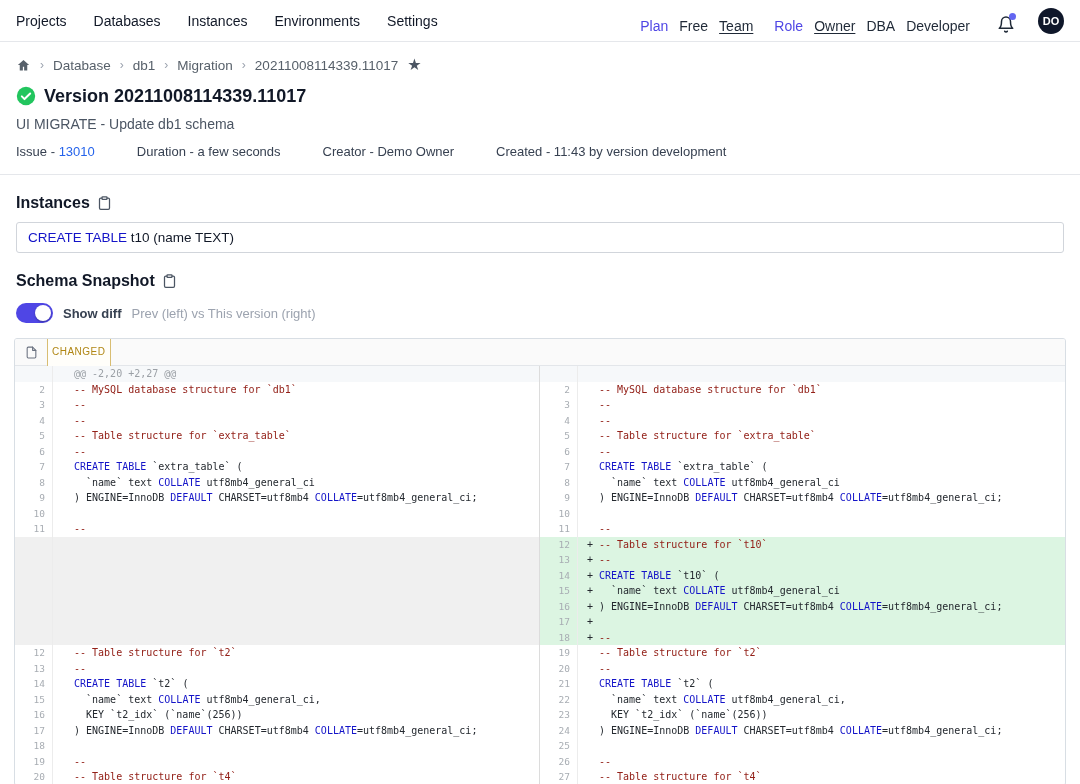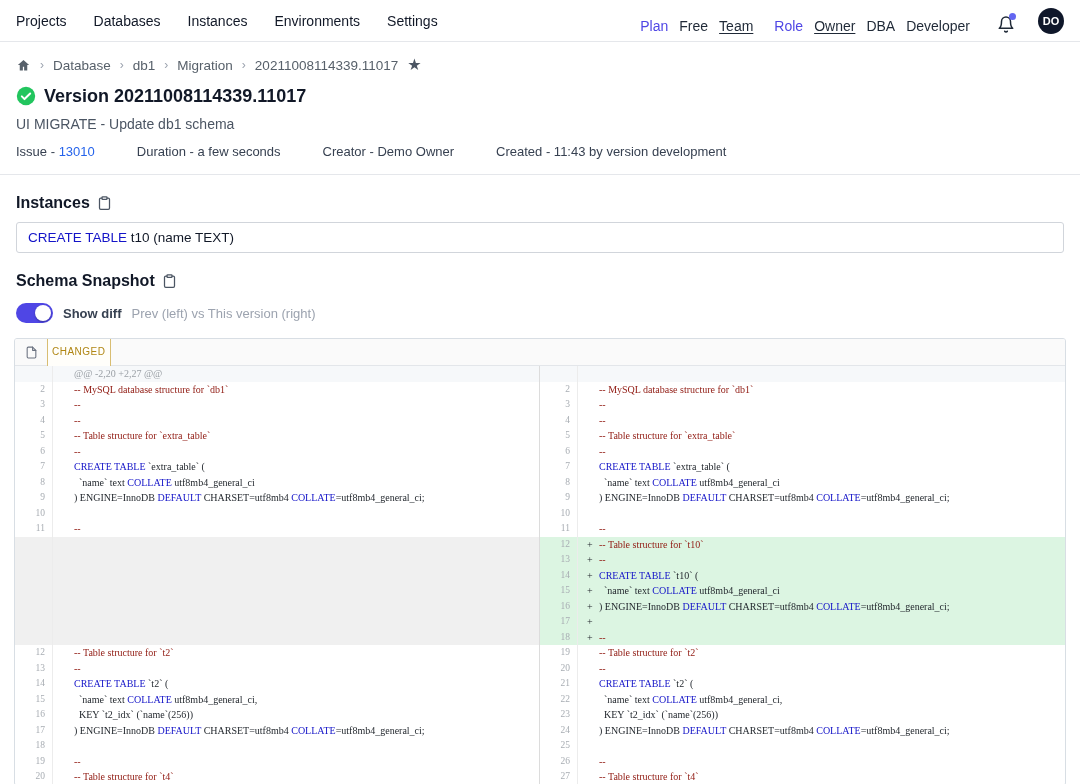--- a/index.html
+++ b/index.html
@@ -56,21 +56,21 @@
 
   
   .diff-panel { margin:15px 14px 0; border:1px solid #d8dee4; border-radius:3px; overflow:hidden; }
   .diff-header { height:27px; display:flex; align-items:center; gap:9px; padding:0 10px;
     background:#fafafa; border-bottom:1px solid #e3e6ea; }
   .changed-badge { font-size:10px; letter-spacing:.5px; color:#b08614; border:1px solid #d8bd72;
     border-radius:2px; padding:14px 4px; line-height:1.2; background:#fffefa; }
   .diff-body { display:flex; font-family:"DejaVu Sans Mono", monospace; }
   .diff-col { width:50%; }
   .diff-col.left { border-right:1px solid #dcdcdc; }
-  .diff-row { display:flex; height:15.5px; line-height:15.5px;font-family:Liberation Serif, serif; }
+  .diff-row { display:flex; height:15.5px; line-height:15.5px; }
   .diff-gutter { flex:0 0 38px; text-align:right; padding-right:7px; font-size:9.5px;
     color:#a8adb3; border-right:1px solid #ececec; }
   .diff-code { flex:1; white-space:pre; overflow:hidden; font-size:10px; padding-left:9px;
     color:#24292f; }
   .diff-prefix { display:inline-block; width:12px; }
   .diff-row.hunk { background:#f6f8fa; }
   .diff-row.hunk .diff-code { color:#9ba0a6; }
   .diff-row.empty { background:#f0f0f0; }
   .diff-row.added { background:#dcf5e2; }
   .diff-row.added .diff-gutter { background:#dcf5e2; }

